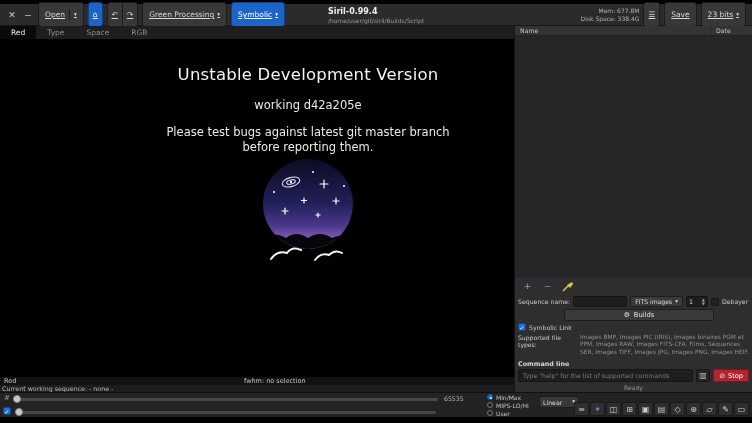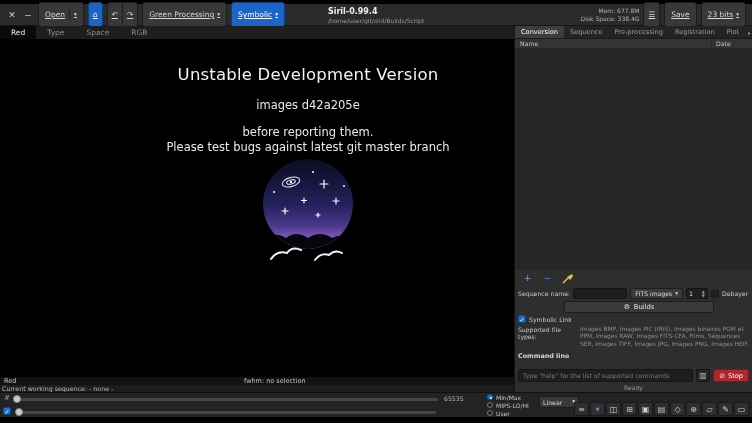--- a/index.html
+++ b/index.html
@@ -78,21 +78,21 @@
   .spin .arrows { font-size:4px; line-height:3.5px; color:#999; text-align:center; }
   .chk { width:8px; height:8px; border:1px solid #161616; background:#222; border-radius:2px;
          display:inline-flex; align-items:center; justify-content:center; font-size:6px; color:#fff; flex:none; }
   .chk.checked { background:#1c71d8; border-color:#12498c; }
   .convert-btn { margin-left:46px; width:150px; height:12px; background:#3a3a3a; border:1px solid #1d1d1d;
                  border-radius:2px; display:flex; align-items:center; justify-content:center; gap:4px;
                  font-size:6.8px; color:#e3e3e3; }
   .sup-row { display:flex; gap:4px; align-items:flex-start; margin-top:1px; }
   .sup-lbl { width:58px; font-size:6.1px; color:#c9c9c9; flex:none; }
   .sup-val { flex:1; font-size:5.9px; color:#8f8f8f; line-height:7.3px; }
-  .cmd-label { font-size:6.4px; font-weight:bold; color:#d6d6d6; padding:2px 3px 9px; }
+  .cmd-label { font-size:6.4px; font-weight:bold; color:#d6d6d6; padding:2px 3px 1px; }
   .cmd-row { display:flex; align-items:center; gap:3px; padding:0 3px; }
   .cmd-input { flex:1; height:13px; background:#1e1e1e; border:1px solid #151515; border-radius:2px;
                color:#ccc; font-size:6.2px; padding:0 4px; font-family:"DejaVu Sans",sans-serif; }
   .cmd-input::placeholder { color:#7a7a7a; }
   .console-btn { width:14px; height:13px; background:#262626; border:1px solid #151515; border-radius:2px;
                  display:flex; align-items:center; justify-content:center; color:#b9b9b9; font-size:8px; }
   .stop-btn { height:13px; background:#b0252f; border:1px solid #7c161e; border-radius:2px; color:#fff;
               font-size:6.6px; display:flex; align-items:center; gap:3px; padding:0 5px; }
   .stop-btn .stop-icon { color:#ffd3d3; font-size:7px; }
   .ready { font-size:6.1px; color:#9a9a9a; text-align:center; padding:2px 0 1px; }
@@ -180,24 +180,24 @@
 
   <div class="ltabs">
     <div class="ltab active">Red</div>
     <div class="ltab">Type</div>
     <div class="ltab">Space</div>
     <div class="ltab">RGB</div>
   </div>
 
   <div class="image">
     <div class="splash-title">Unstable Development Version</div>
-    <div class="splash-commit">images d42a205e</div>
+    <div class="splash-commit">working d42a205e</div>
     <div class="splash-msg">
+      <div>Please test bugs against latest git master branch</div>
       <div>before reporting them.</div>
-      <div>Please test bugs against latest git master branch</div>
     </div>
     <div class="logo">
       <svg width="100" height="106" viewBox="0 0 100 106">
         <defs>
           <linearGradient id="lg" x1="0" y1="0" x2="0" y2="1">
             <stop offset="0" stop-color="#0c0c22"></stop>
             <stop offset="0.5" stop-color="#22205a"></stop>
             <stop offset="0.75" stop-color="#4c3a8e"></stop>
             <stop offset="0.9" stop-color="#8a5fc0"></stop>
             <stop offset="1" stop-color="#b07ad8"></stop>
@@ -235,30 +235,20 @@
 
   <div class="fwhm-row">
     <span class="ch">Red</span>
     <span class="fw">fwhm: no selection</span>
   </div>
   <div class="seq-row">
     <span>Current working sequence: - none -</span>
   </div>
 
   <aside class="rpanel">
-    <div class="rtabs">
-      <div class="rtab active">Conversion</div>
-      <div class="rtab">Sequence</div>
-      <div class="rtab">Pre-processing</div>
-      <div class="rtab">Registration</div>
-      <div class="rtab">Plot</div>
-      <div class="rtab-ovf">
-        <span>▸</span>
-      </div>
-    </div>
 
 
     <div class="cols">
       <div class="col-name">Name</div>
       <div class="col-date">Date</div>
     </div>
 
     <div class="filelist"></div>
 
     <div class="listbtns">

